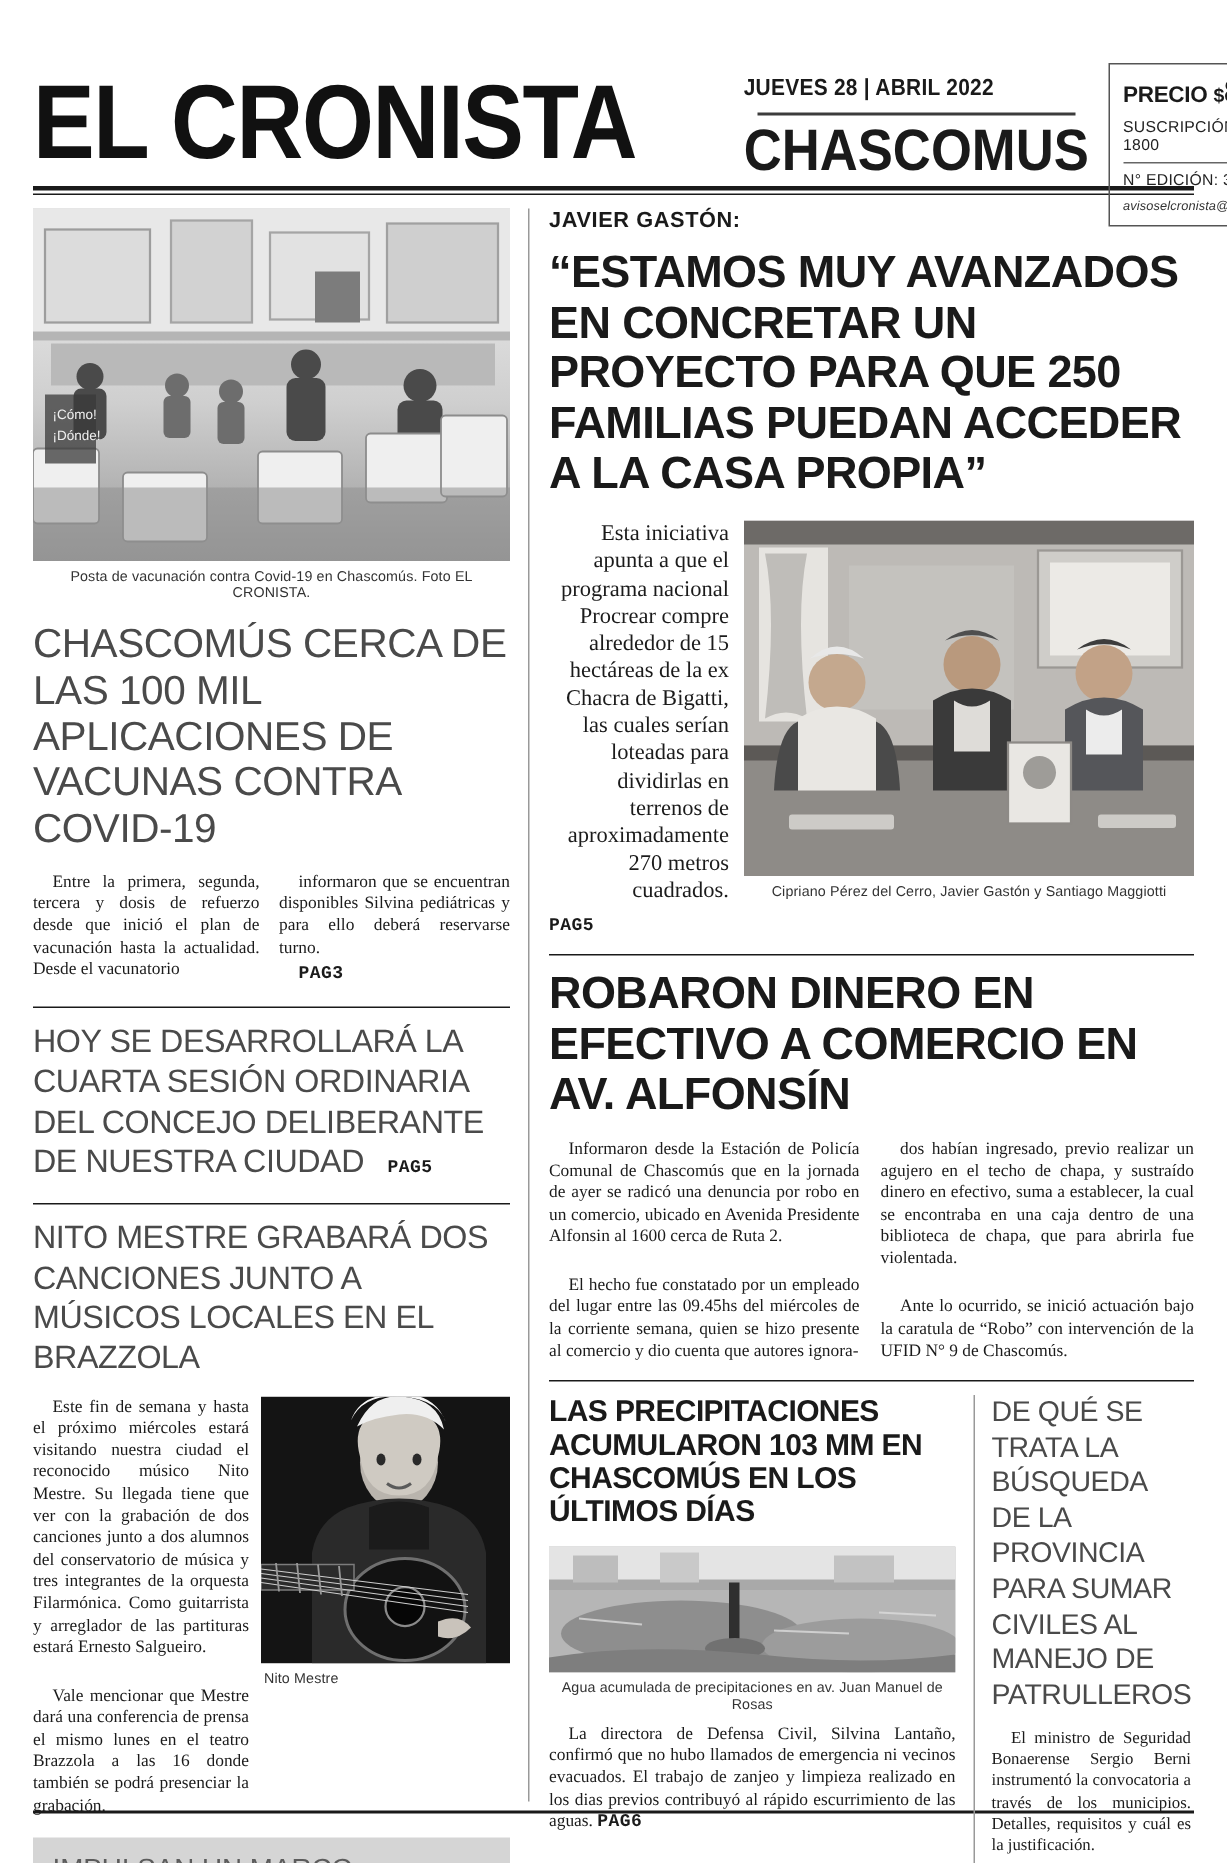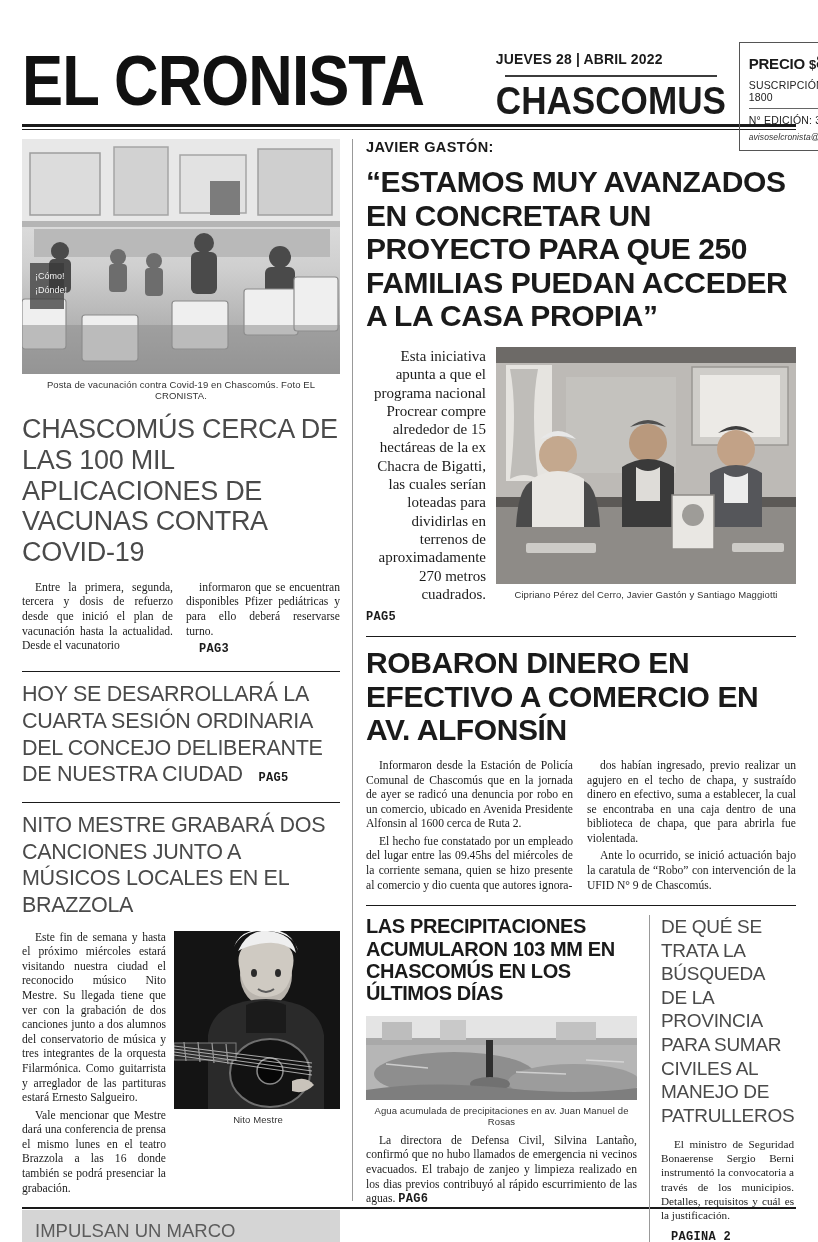--- a/index.html
+++ b/index.html
@@ -48,39 +48,39 @@
 
   
   .body-grid { display: flex; margin-top: 9px; height: 1062px; }
   .col-left { width: 330px; padding-right: 12px; }
   .col-right { flex: 1; padding-left: 13px; border-left: 1px solid #999; }
 
   
   .photo { background:#c9c9c9; position: relative; overflow: hidden; }
   .photo svg { display:block; width:100%; height:100%; }
   .caption {
-    font-size: 9.5px; color: #333; padding: 5px 0 0 0; letter-spacing: 0.1px; text-align: center;
+    font-size: 9.5px; color: #333; padding: 5px 0 0 0; letter-spacing: 0.1px;
   }
   .caption.center { text-align: center; }
 
   
   h1.hl-light {
     font-weight: 300; font-size: 27px; line-height: 1.14; color: #4a4a4a;
     letter-spacing: -0.3px; font-family: "Liberation Sans", sans-serif;
   }
   h1.hl-black {
     font-weight: 800; font-size: 30px; line-height: 1.12; color: #1a1a1a;
     letter-spacing: -0.4px;
   }
   .kicker { font-weight: 800; font-size: 14.5px; letter-spacing: 0.4px; color: #1a1a1a; }
 
   
   .serif { font-family: "Liberation Serif", serif; font-size: 11.6px; line-height: 1.26; text-align: justify; color: #1b1b1b; }
   .serif p { text-indent: 13px; }
-  .serif p + p { margin-top: 3px; }
+  .serif p + p { margin-top: 18px; }
   .pagref { font-family: Liberation Mono, monospace; font-weight: 800; font-size: 12px; letter-spacing: 0.3px; }
 
   .graybox { background: #d5d5d5; padding: 10px 12px 11px 13px; }
   .graybox h1 { color: #5c5c5c; font-size: 18.5px; line-height: 1.2; font-weight: 300; }
 
   .sep { border-top: 1px solid #1a1a1a; margin: 9px 0; }
 
   .rowflex { display: flex; }
   .footer-rule { border-top: 2px solid #1a1a1a; margin-top: 6px; }
 </style>
@@ -162,21 +162,21 @@
       </div>
       <div class="caption center">Posta de vacunación contra Covid-19 en Chascomús. Foto EL CRONISTA.</div>
 
       <h1 class="hl-light" style="margin-top:13px">CHASCOMÚS CERCA DE LAS 100 MIL APLICACIONES DE VACUNAS CONTRA COVID-19</h1>
 
       <div class="rowflex" style="margin-top:13px">
         <div class="serif" style="width:50%; padding-right:8px">
           <p>Entre la primera, segunda, tercera y dosis de refuerzo desde que inició el plan de vacunación hasta la actualidad. Desde el vacunatorio</p>
         </div>
         <div class="serif" style="width:50%; padding-left:5px">
-          <p>informaron que se encuentran disponibles Pfizer pediátricas y para ello deberá reservarse turno.</p>
+          <p>informaron que se encuentran disponibles Silvina pediátricas y para ello deberá reservarse turno.</p>
           <div class="pagref" style="margin-top:3px; text-indent:13px">PAG3</div>
         </div>
       </div>
 
       <div class="sep" style="margin-top:14px"></div>
 
       <h1 class="hl-light" style="font-size:21.5px; line-height:1.24">
         <span>HOY SE DESARROLLARÁ LA CUARTA SESIÓN ORDINARIA DEL CONCEJO DELIBERANTE DE NUESTRA CIUDAD</span>
         <span class="pagref" style="color:#1a1a1a; margin-left:10px">PAG5</span>
       </h1>

